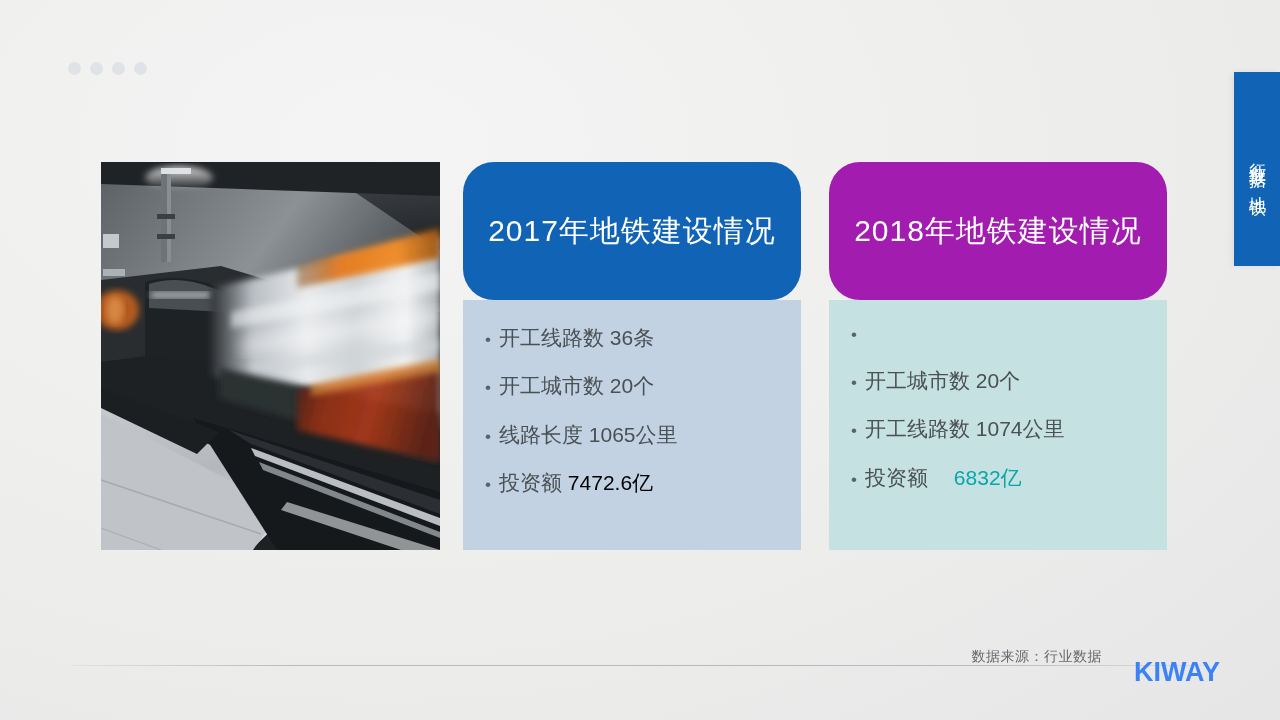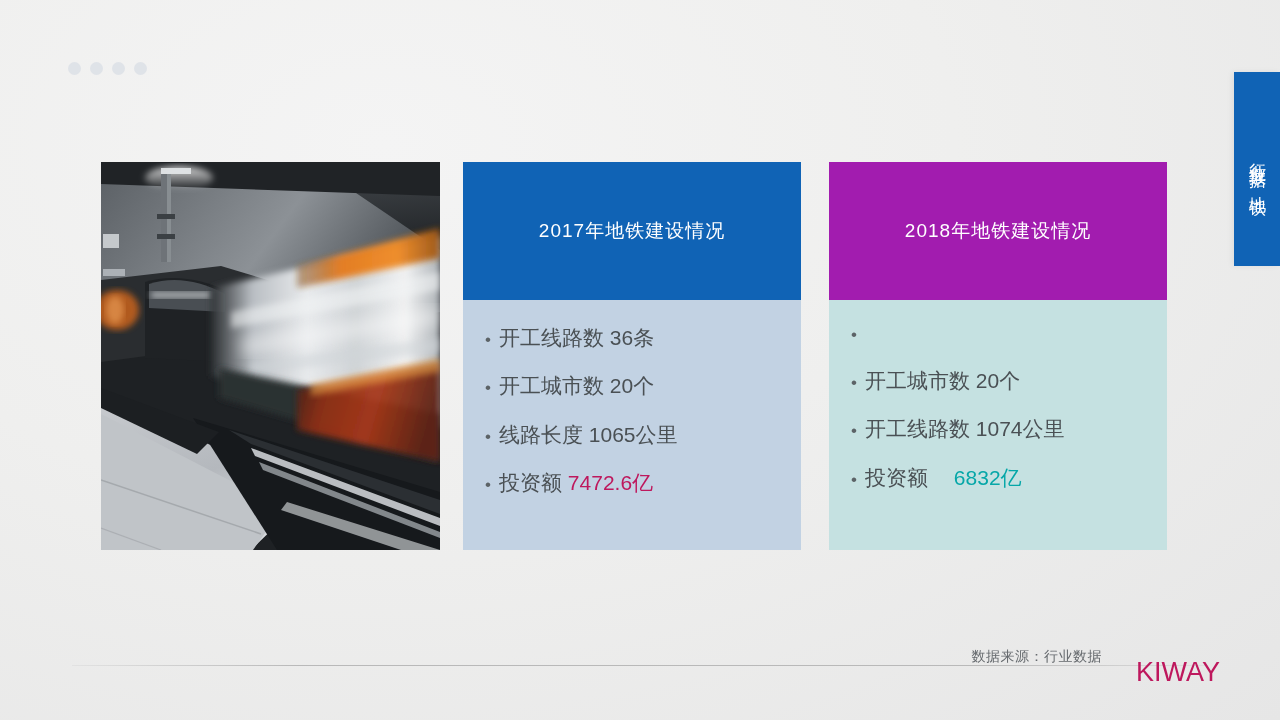--- a/index.html
+++ b/index.html
@@ -53,23 +53,24 @@
     width:338px; height:388px;
     display:flex; flex-direction:column;
   }
   #card-1 { left:463px; }
   #card-2 { left:829px; }
 
   .card-header {
     height:138px;
     display:flex; align-items:center; justify-content:center;
     color:#ffffff;
-    font-size:19px;
+    font-size:30px;
     letter-spacing:1px;
     font-weight:400;
+    border-radius:31px;
   }
   #card-1 .card-header { background:#1063b5; }
   #card-2 .card-header { background:#a21caf; }
 
   .card-body {
     flex:1;
     padding:24px 0 0 14px;
   }
   #card-1 .card-body { background:#c2d2e3; }
   #card-2 .card-body { background:#c5e1e1; }
@@ -80,37 +81,37 @@
     font-size:21px;
     color:#4a5054;
     line-height:1.35;
   }
   .bullet-dot {
     width:22px; flex:0 0 22px;
     font-size:17px; color:#5c6367;
     text-align:center;
   }
   .bullet-text { white-space:nowrap; }
-  .hl-blue { color:#be185d; }
+  .hl-blue { color:#000000; }
   .hl-teal { color:#06A7A8;margin-left:20px; }
 
   
   .footer-rule {
     position:absolute; left:72px; top:665px;
     width:1136px; height:1px;
     background:linear-gradient(to right,#e2e2e2 0%,#b9b9b9 20%,#b9b9b9 80%,#dedede 100%);
   }
   .source {
     position:absolute; right:178px; top:648px;
     font-size:14px; color:#65696d; letter-spacing:0.5px;
   }
   .logo {
     position:absolute; right:60px; top:657px;
-    font-size:27px; font-weight:normal; letter-spacing:0px;
-    color:#be185d;
+    font-size:27px; font-weight:bold; letter-spacing:0px;
+    color:#3b82f6;
     font-family:"Liberation Sans","DejaVu Sans",sans-serif;
   }
 </style>
 </head>
 <body>
 
 <div class="dots">
   <span></span>
   <span></span>
   <span></span>

